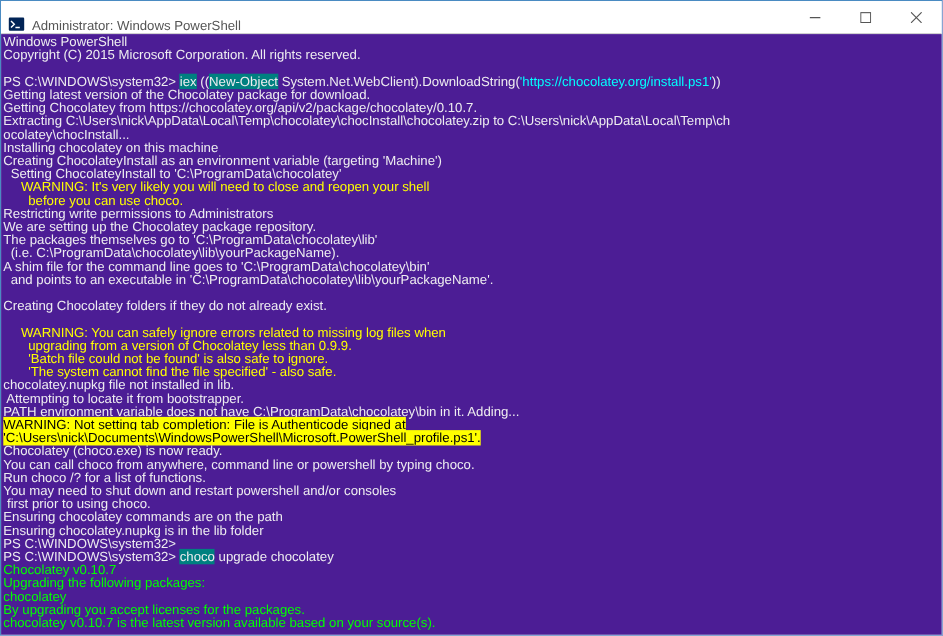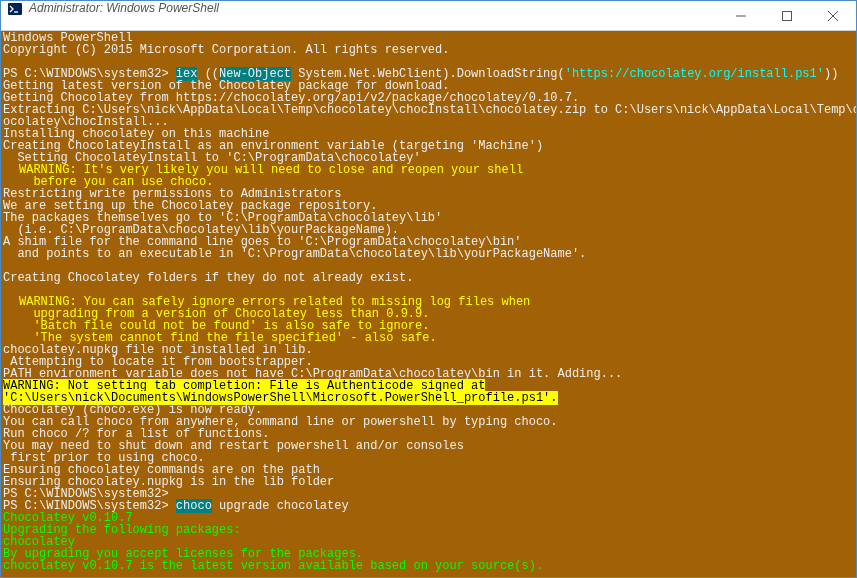--- a/index.html
+++ b/index.html
@@ -14,25 +14,24 @@
     width: 857px;
     height: 578px;
     display: flex;
     flex-direction: column;
     border: 1px solid #4a8bc2;
   }
   .titlebar {
     height: 30px;
     background: #ffffff;
     display: flex;
-    align-items: flex-start;
+    align-items: flex-end;
     padding-left: 6px;
     border-bottom: 1px solid #d0d0d0;
     flex-shrink: 0;
-    font-style: italic;
   }
   .titlebar-icon {
     width: 16px;
     height: 16px;
     margin-right: 6px;
     display: flex;
     align-items: center;
     justify-content: center;
   }
   .titlebar-title {
@@ -48,23 +47,23 @@
     width: 46px;
     height: 100%;
     display: flex;
     align-items: center;
     justify-content: center;
     color: #666;
   }
   .titlebar-btn svg { stroke: #555; }
   .terminal {
     flex: 1;
-    background: #a16207;
+    background: #4c1d95;
     color: #eeeeee;
-    font-family: Liberation Mono, monospace;
+    font-family: Liberation Sans, sans-serif;
     font-size: 12px;
     line-height: 12px;
     padding: 1px 2px;
     white-space: pre;
     overflow: hidden;
     letter-spacing: 0;
   }
   .c-default{ color: #eeedf0; }
   .c-yellow { color: #eeedf0; background: #008080; } 
   .c-cyan   { color: #00ffff; }

